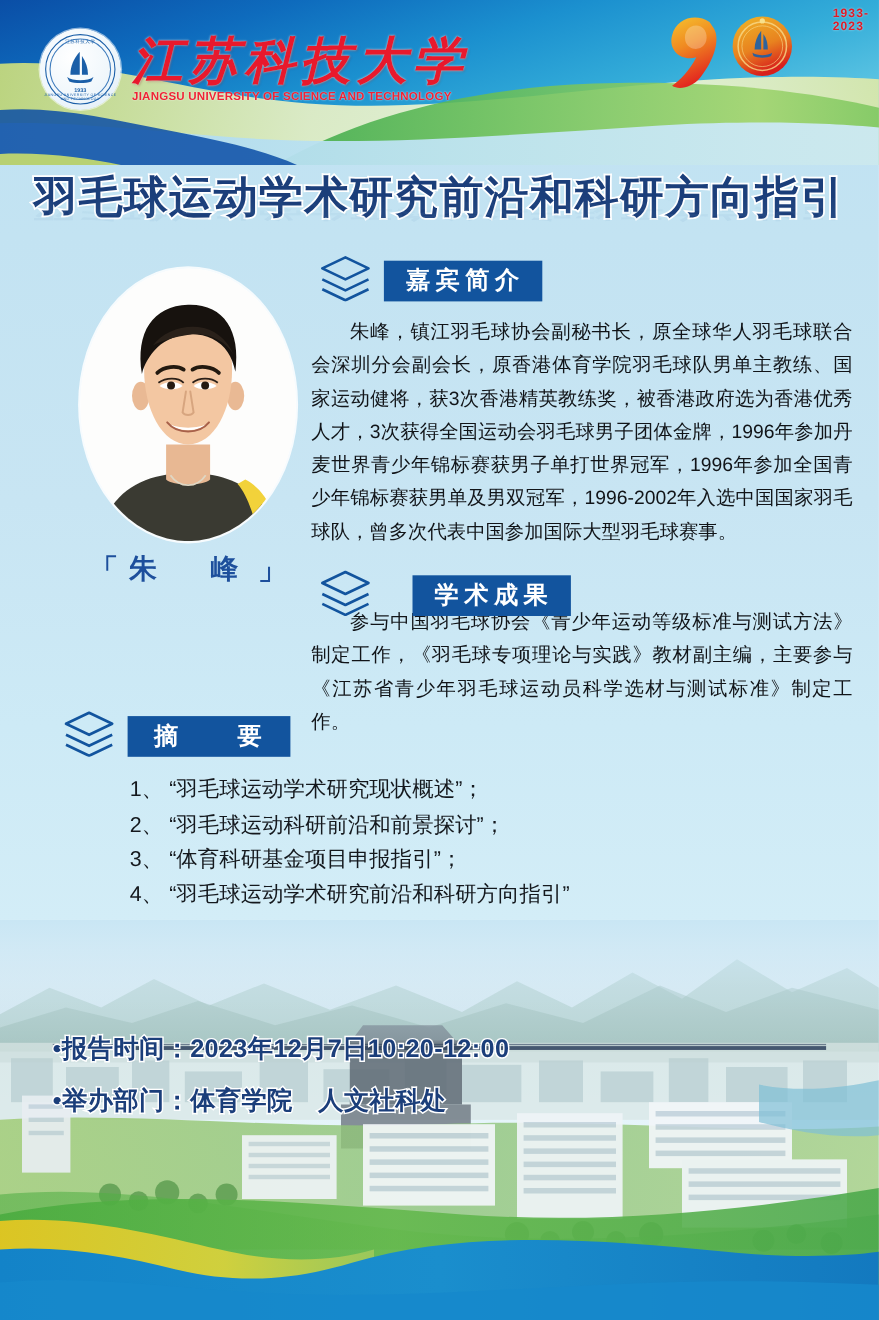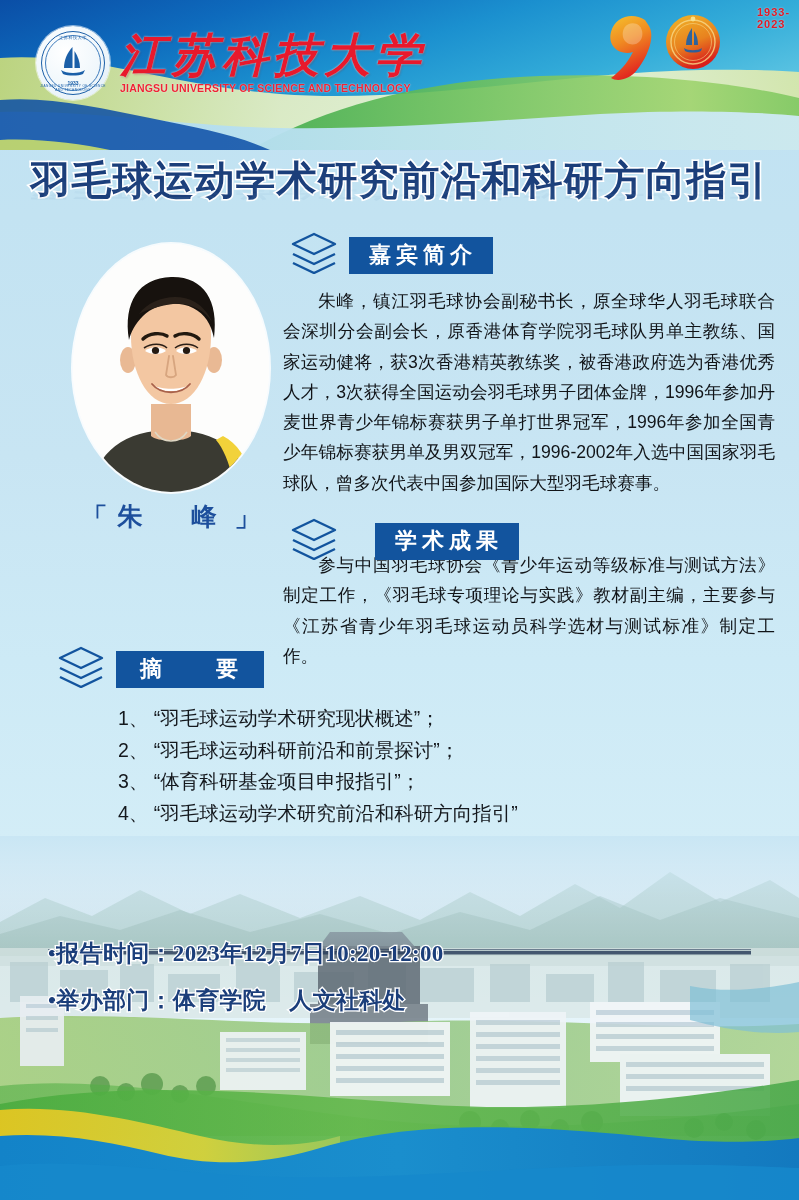--- a/index.html
+++ b/index.html
@@ -203,21 +203,21 @@
     overflow: hidden;
   }
 
   
   .info {
     position: absolute; left: 48px; top: 938px;
     z-index: 8;
     display: flex; flex-direction: column; gap: 16px;
   }
   .info-line {
-    font-family: Liberation Serif, serif;
+    font-family: Liberation Sans, sans-serif;
     font-size: 23px; font-weight: bold; color: #1b3e7a;
     letter-spacing: .3px; white-space: nowrap;
     -webkit-text-stroke: 2.6px #ffffff;
     paint-order: stroke fill;
   }
   .info-line .dot { font-size: 23px; }
 </style>
 </head>
 <body>
 

